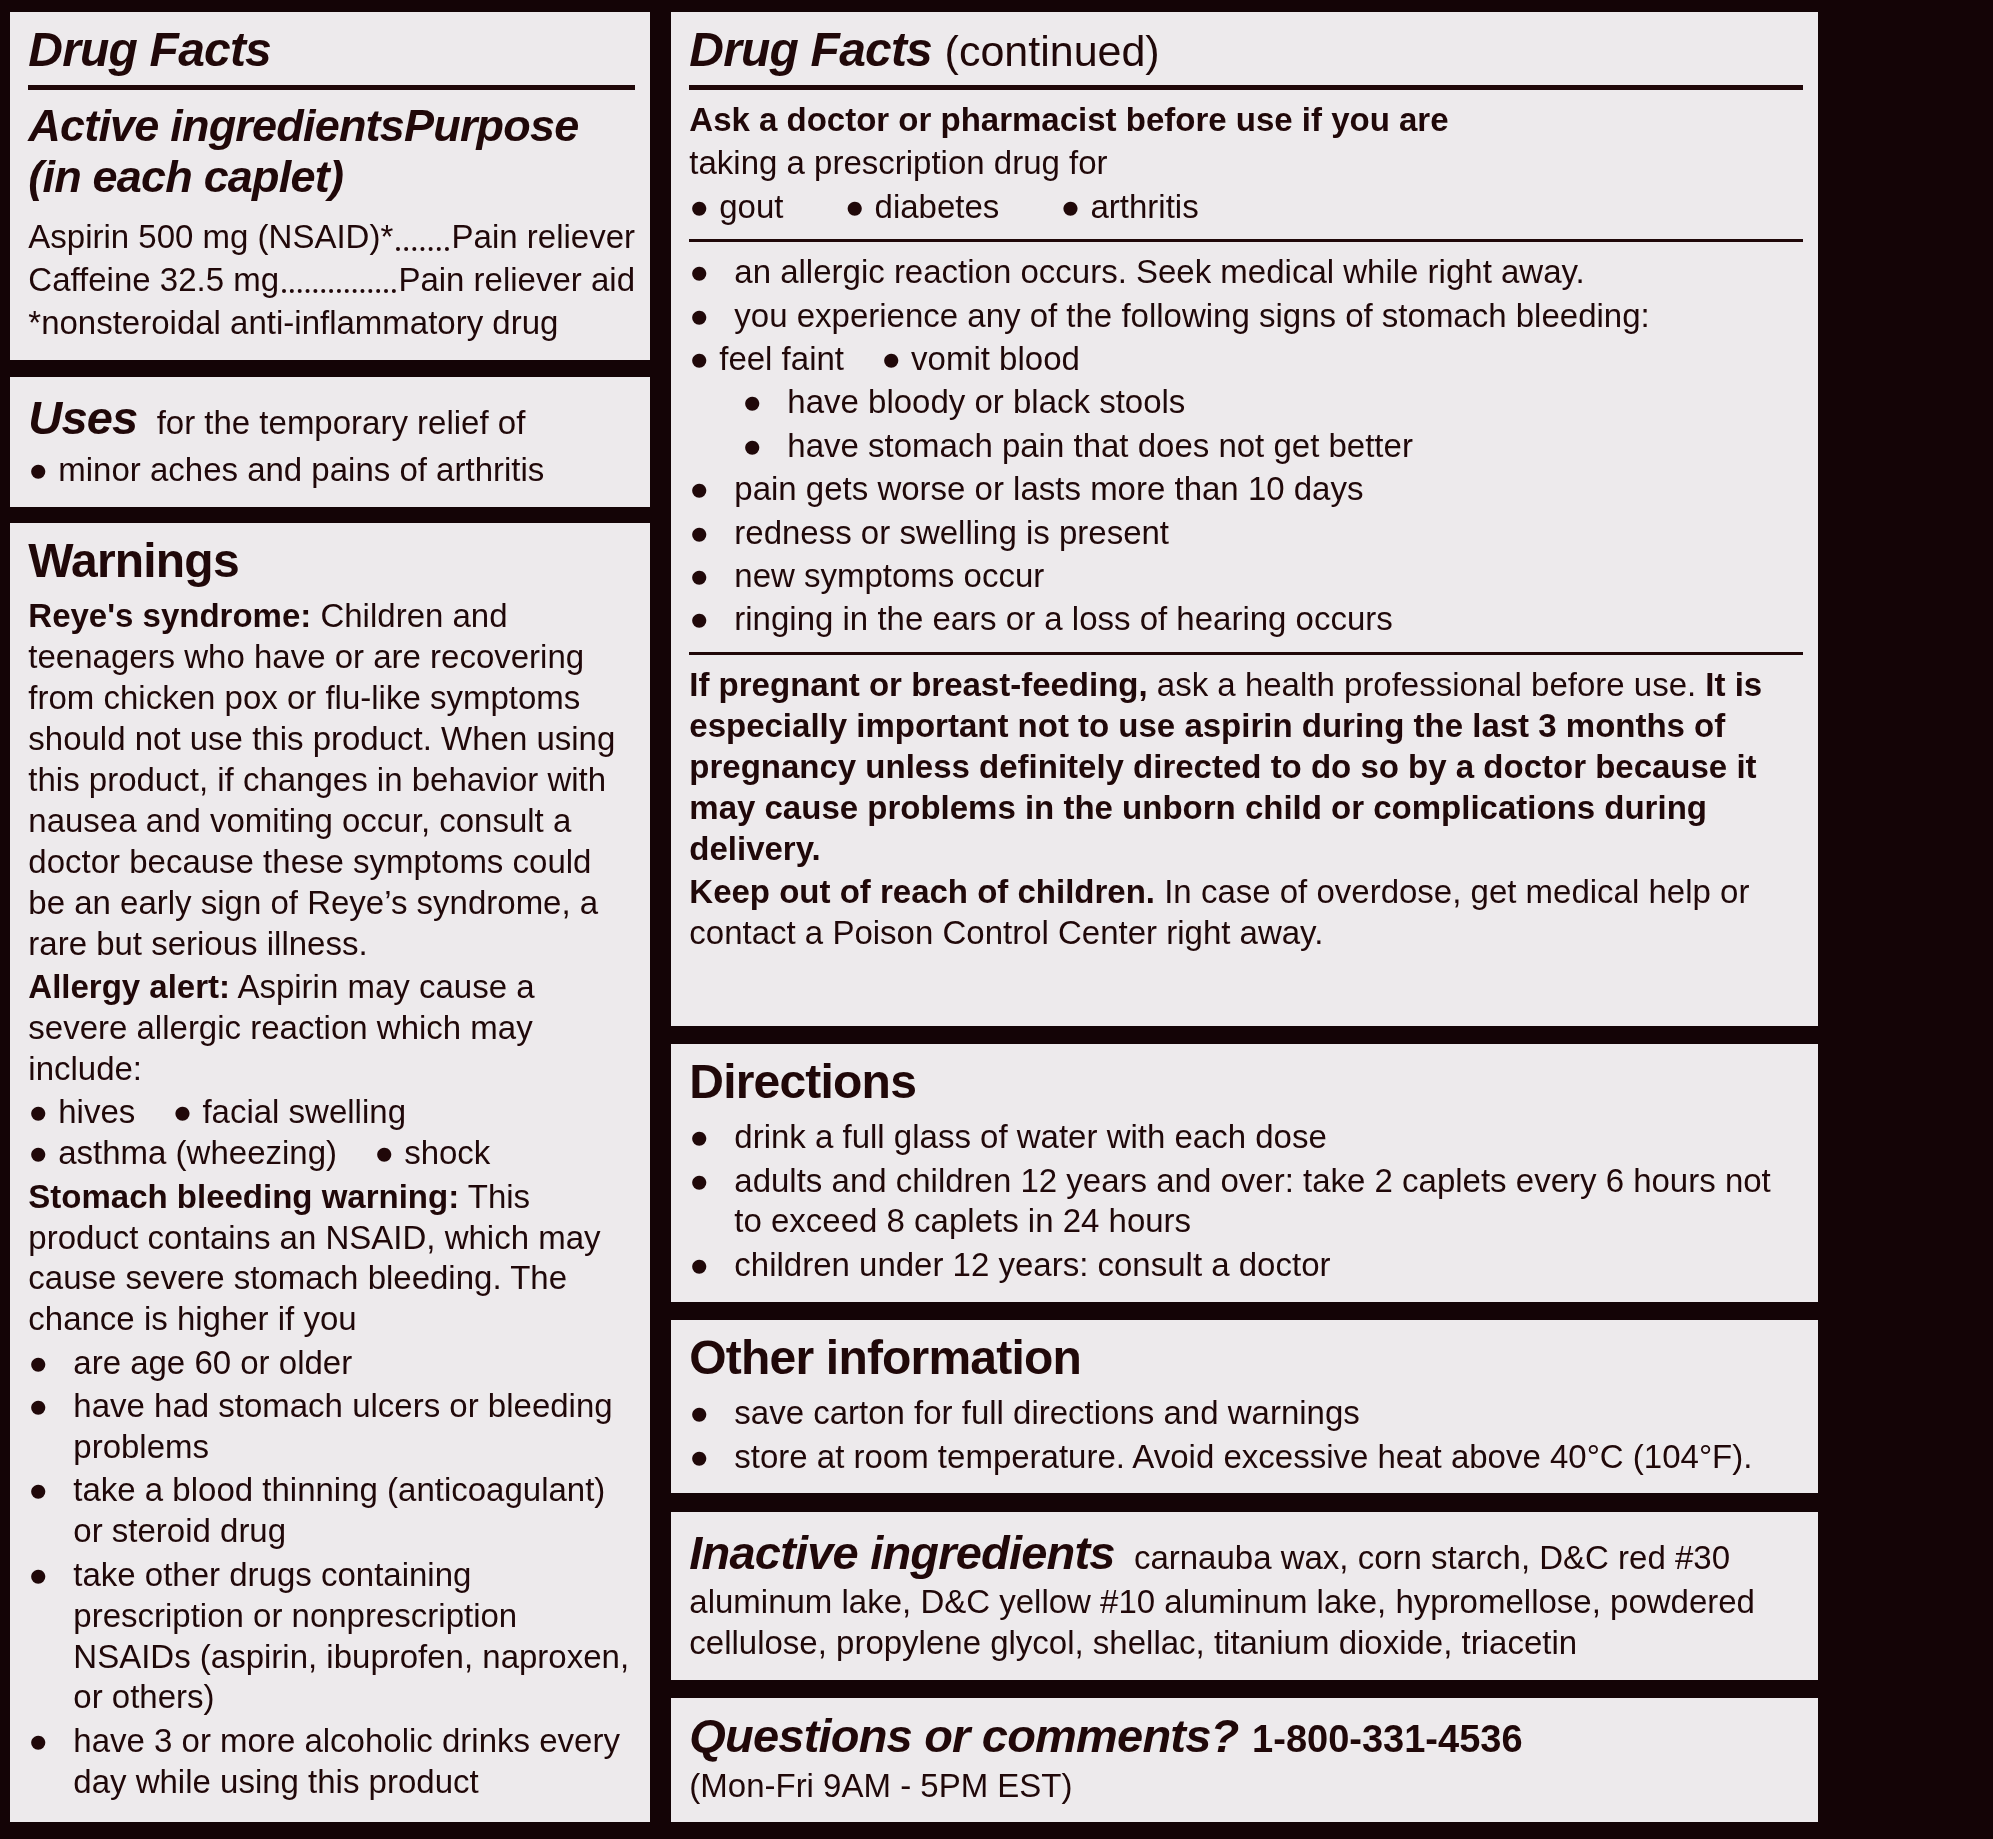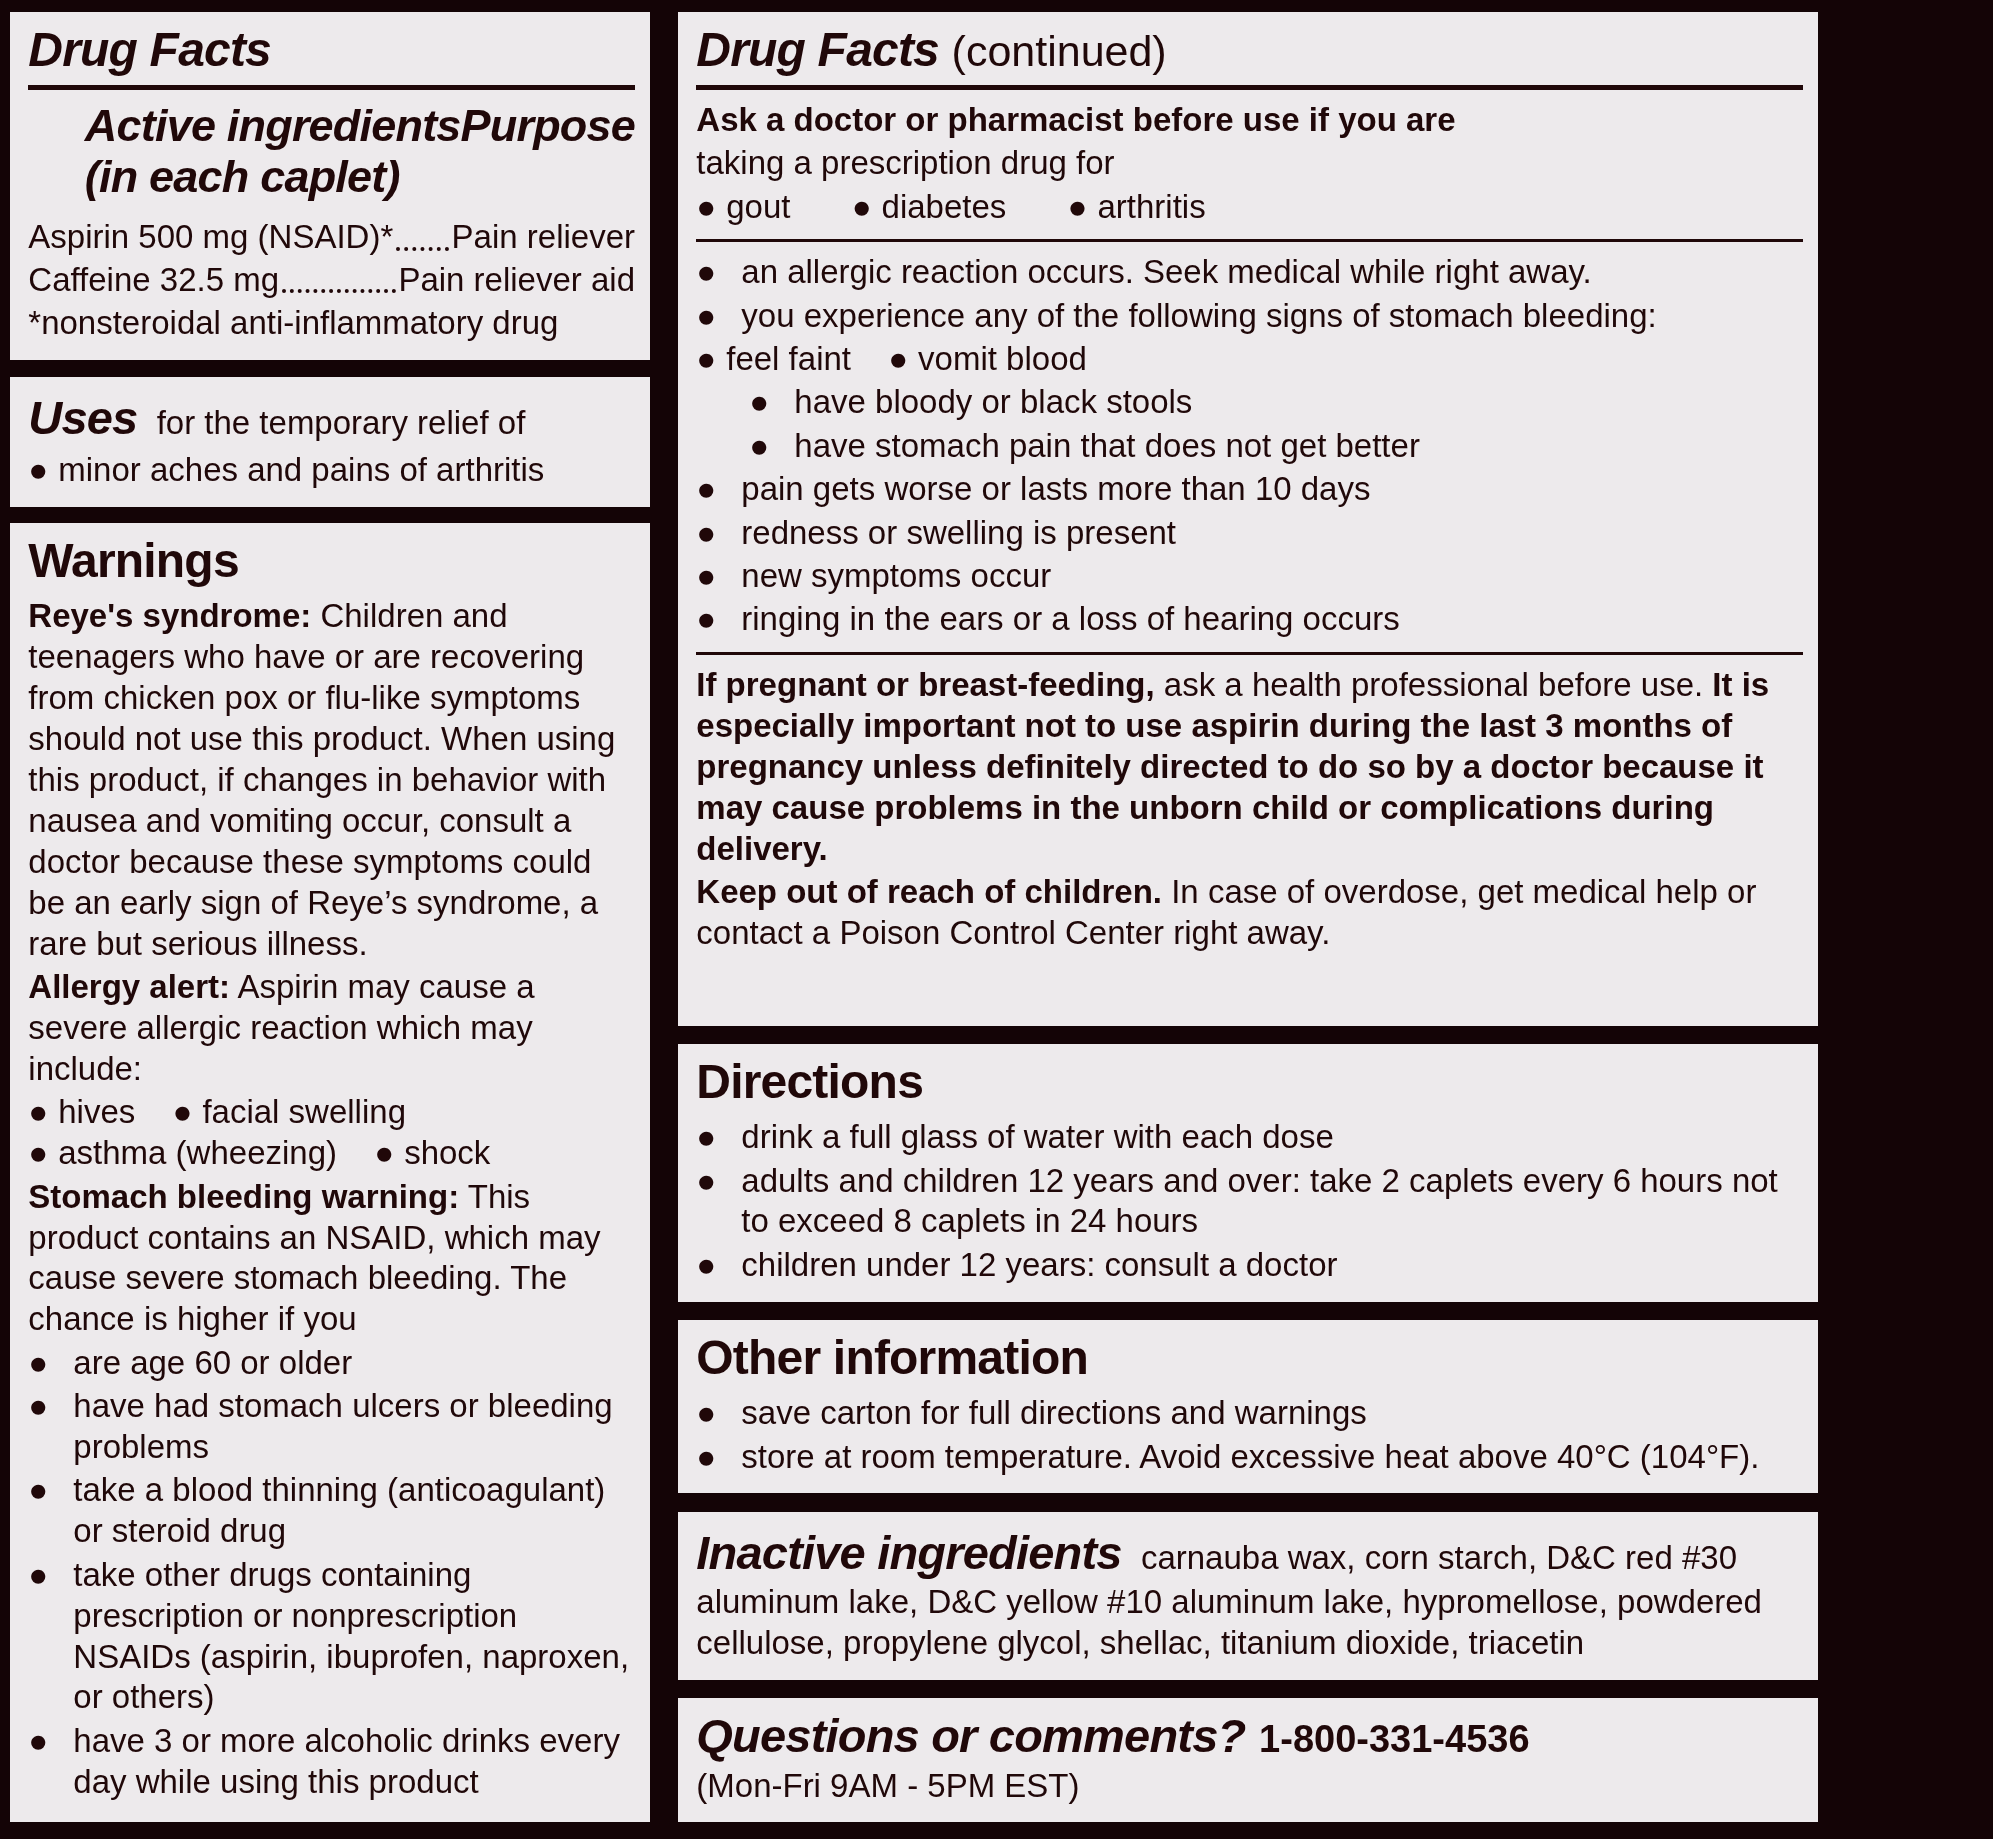--- a/index.html
+++ b/index.html
@@ -5,21 +5,21 @@
   * { margin:0; padding:0; box-sizing:border-box; }
   html,body { width:1994px; height:1839px; }
   body {
     background:#140406;
     font-family:"Liberation Sans", "DejaVu Sans", sans-serif;
     color:#200809;
     -webkit-font-smoothing:antialiased;
   }
   .page {
     width:1828px; height:1839px;
-    display:flex; gap:28px;
+    display:flex; gap:21px;
     padding:11.6px 10px 16.6px 10px;
   }
   .col-left  { width:640px; display:flex; flex-direction:column; gap:16.6px; }
   .col-right { flex:1;     display:flex; flex-direction:column; gap:18.3px; }
   .panel { background:#edeaec; padding:10px 15px 13.3px 18.3px; }
   .grow { flex:1 1 auto; }
 
   .title { font-size:48px; font-weight:bold; font-style:italic; letter-spacing:-0.8px; }
   .title-suffix { font-size:43px; font-weight:normal; font-style:normal; letter-spacing:0; }
   .subhead { font-size:45px; font-weight:bold; font-style:italic; line-height:1.12; letter-spacing:-0.8px; }
@@ -34,21 +34,21 @@
 
   
   .b { padding-left:45px; margin:2.5px 0; }
   .dot { display:inline-block; width:45px; margin-left:-45px; }
   
   .ib { margin-right:28px; white-space:nowrap; }
   .ib .dot { width:auto; margin:0 10px 0 0; }
   .ib-wide { margin-right:52px; }
   .indent1 { margin-left:53px; }
 
-  .headings-row { display:flex; justify-content:flex-end; align-items:flex-start; margin:11.6px 0 15px 0; }
+  .headings-row { display:flex; justify-content:flex-start; align-items:flex-start; margin:11.6px 0 15px 0; }
   .ing-row { display:flex; align-items:flex-end; margin:1.7px 0; }
   .ing-row .name, .ing-row .purpose { white-space:nowrap; font-size:33px; line-height:1.24; }
   .leader { flex:1 1 auto; border-bottom:4.2px dotted #200809; margin:0 2.5px 7.5px 2.5px; min-width:33px; }
 
   .h-section { font-size:48px; font-weight:bold; letter-spacing:-0.8px; margin-bottom:8.3px; }
   .phone { font-size:38px; font-weight:bold; letter-spacing:0; font-style:normal; }
   .uses-intro { font-size:33px; }
 </style>
 </head>
 <body>

